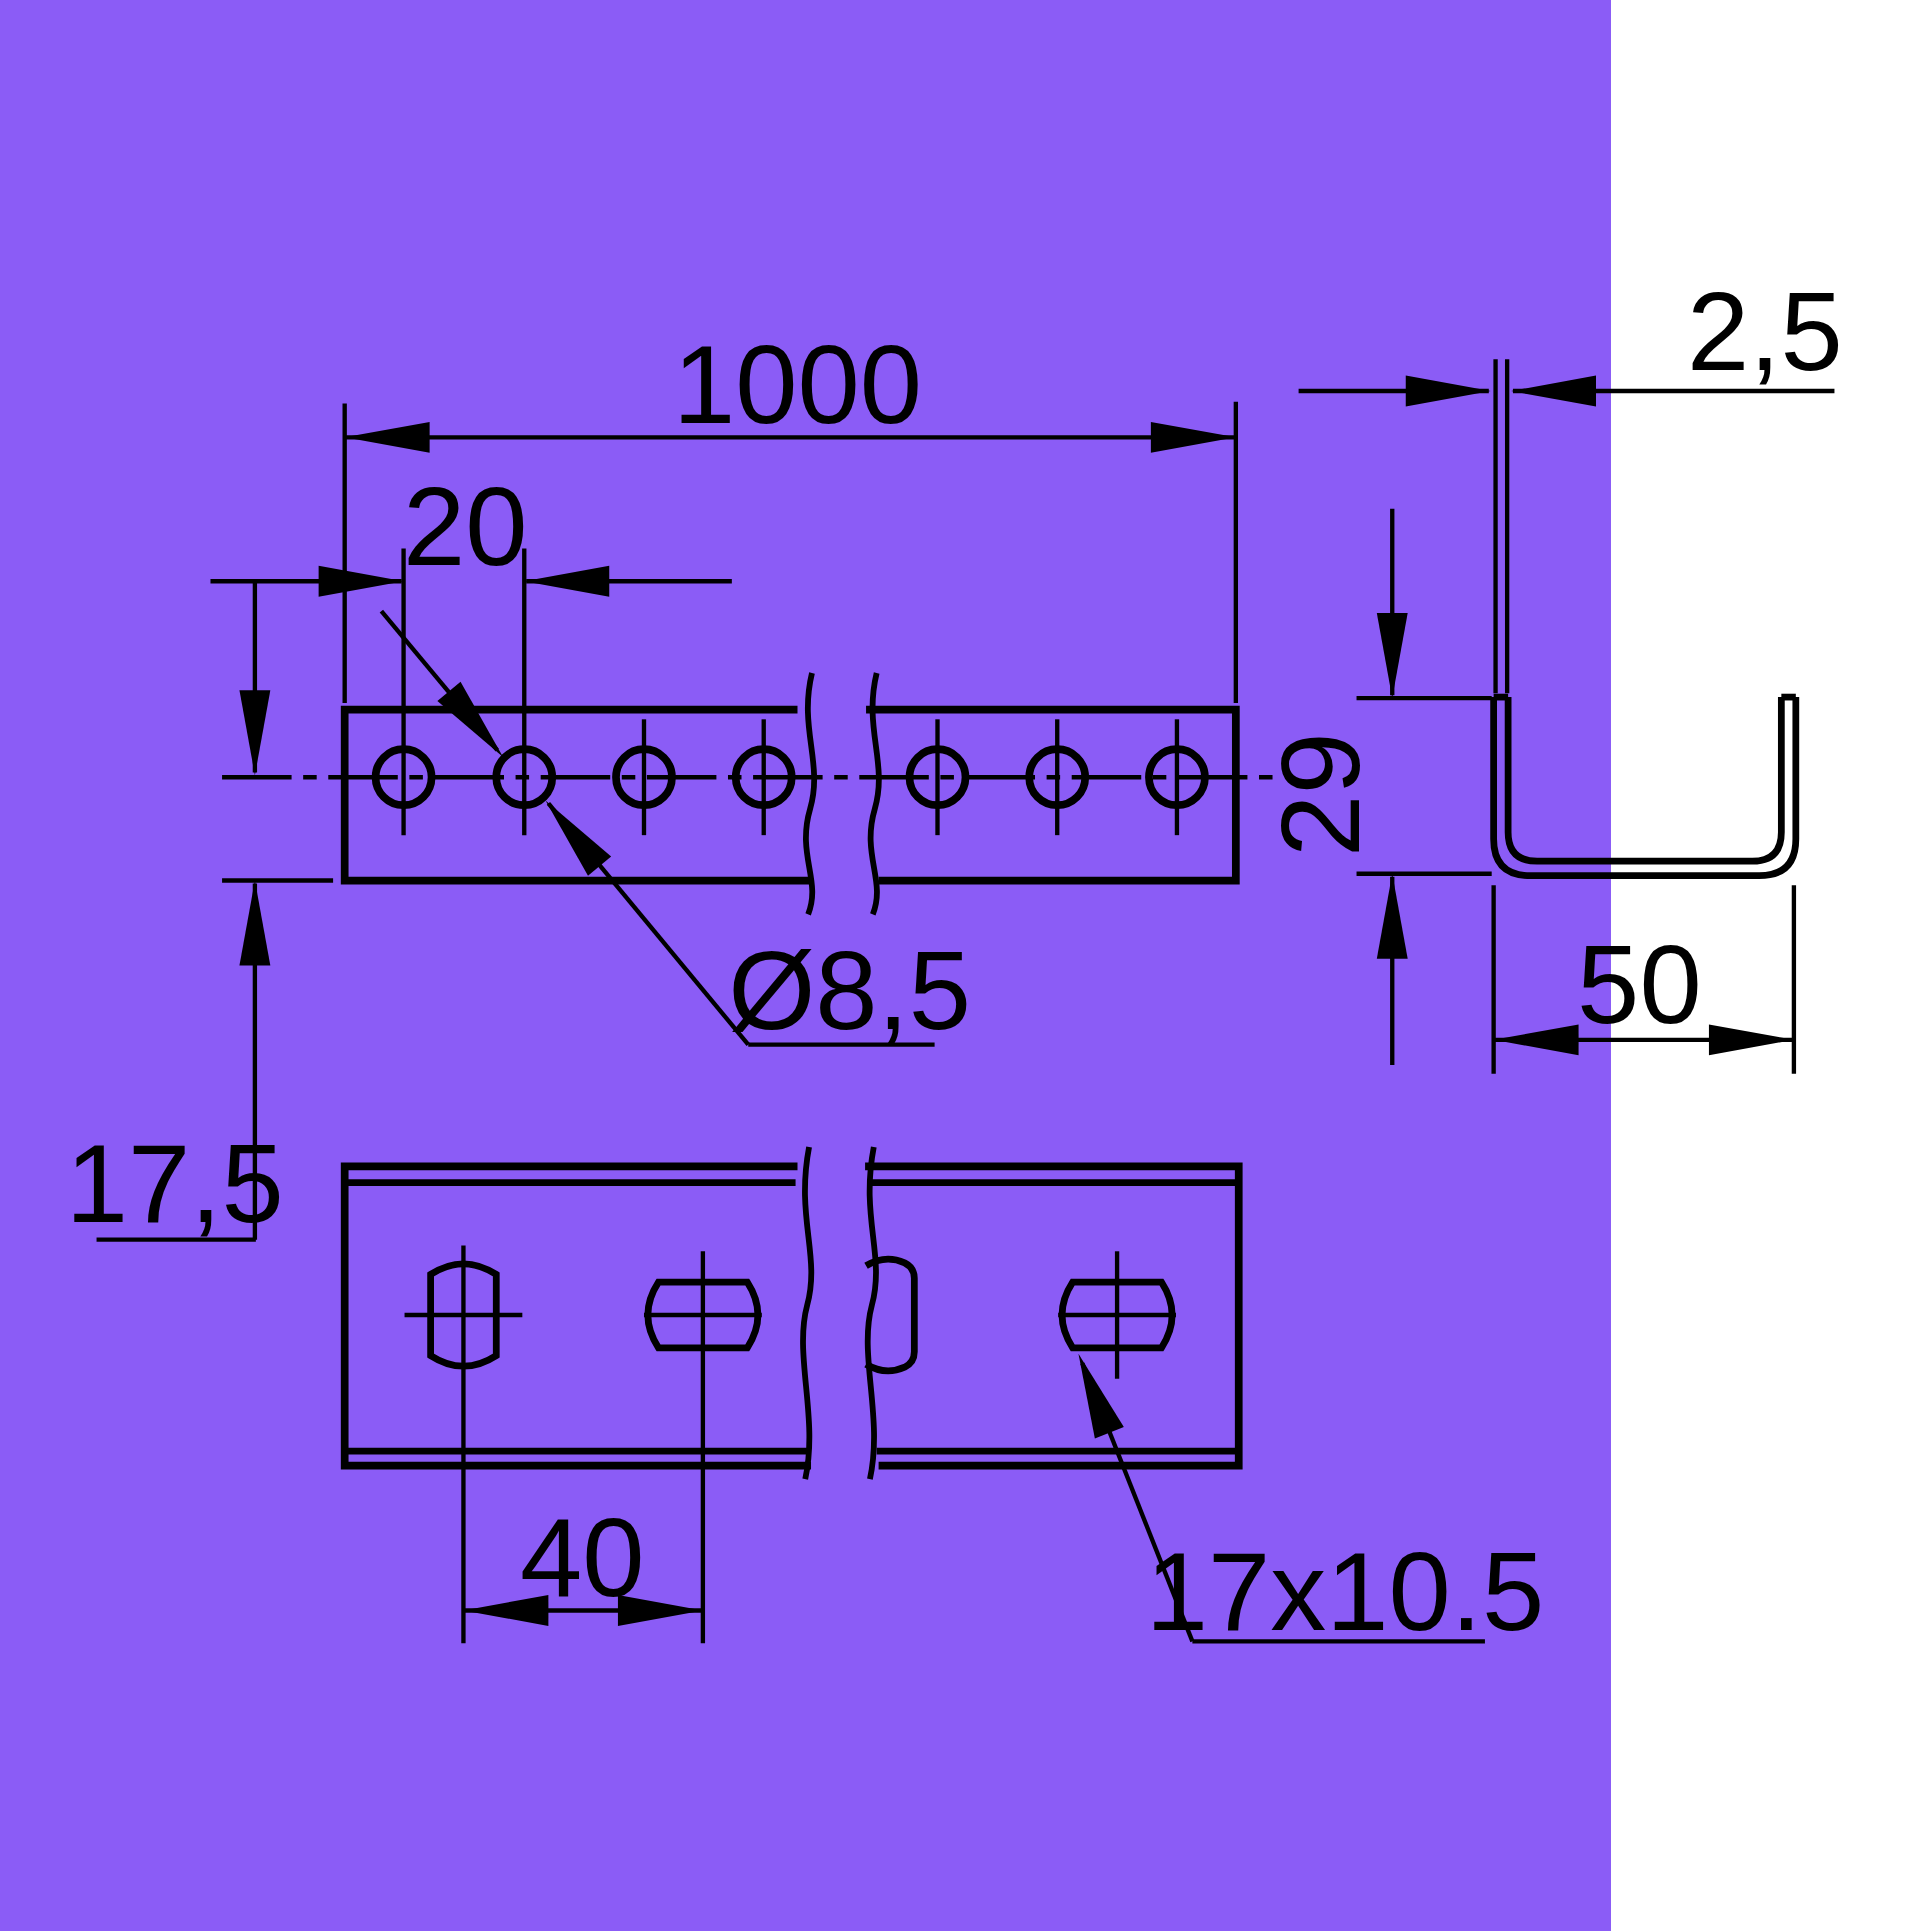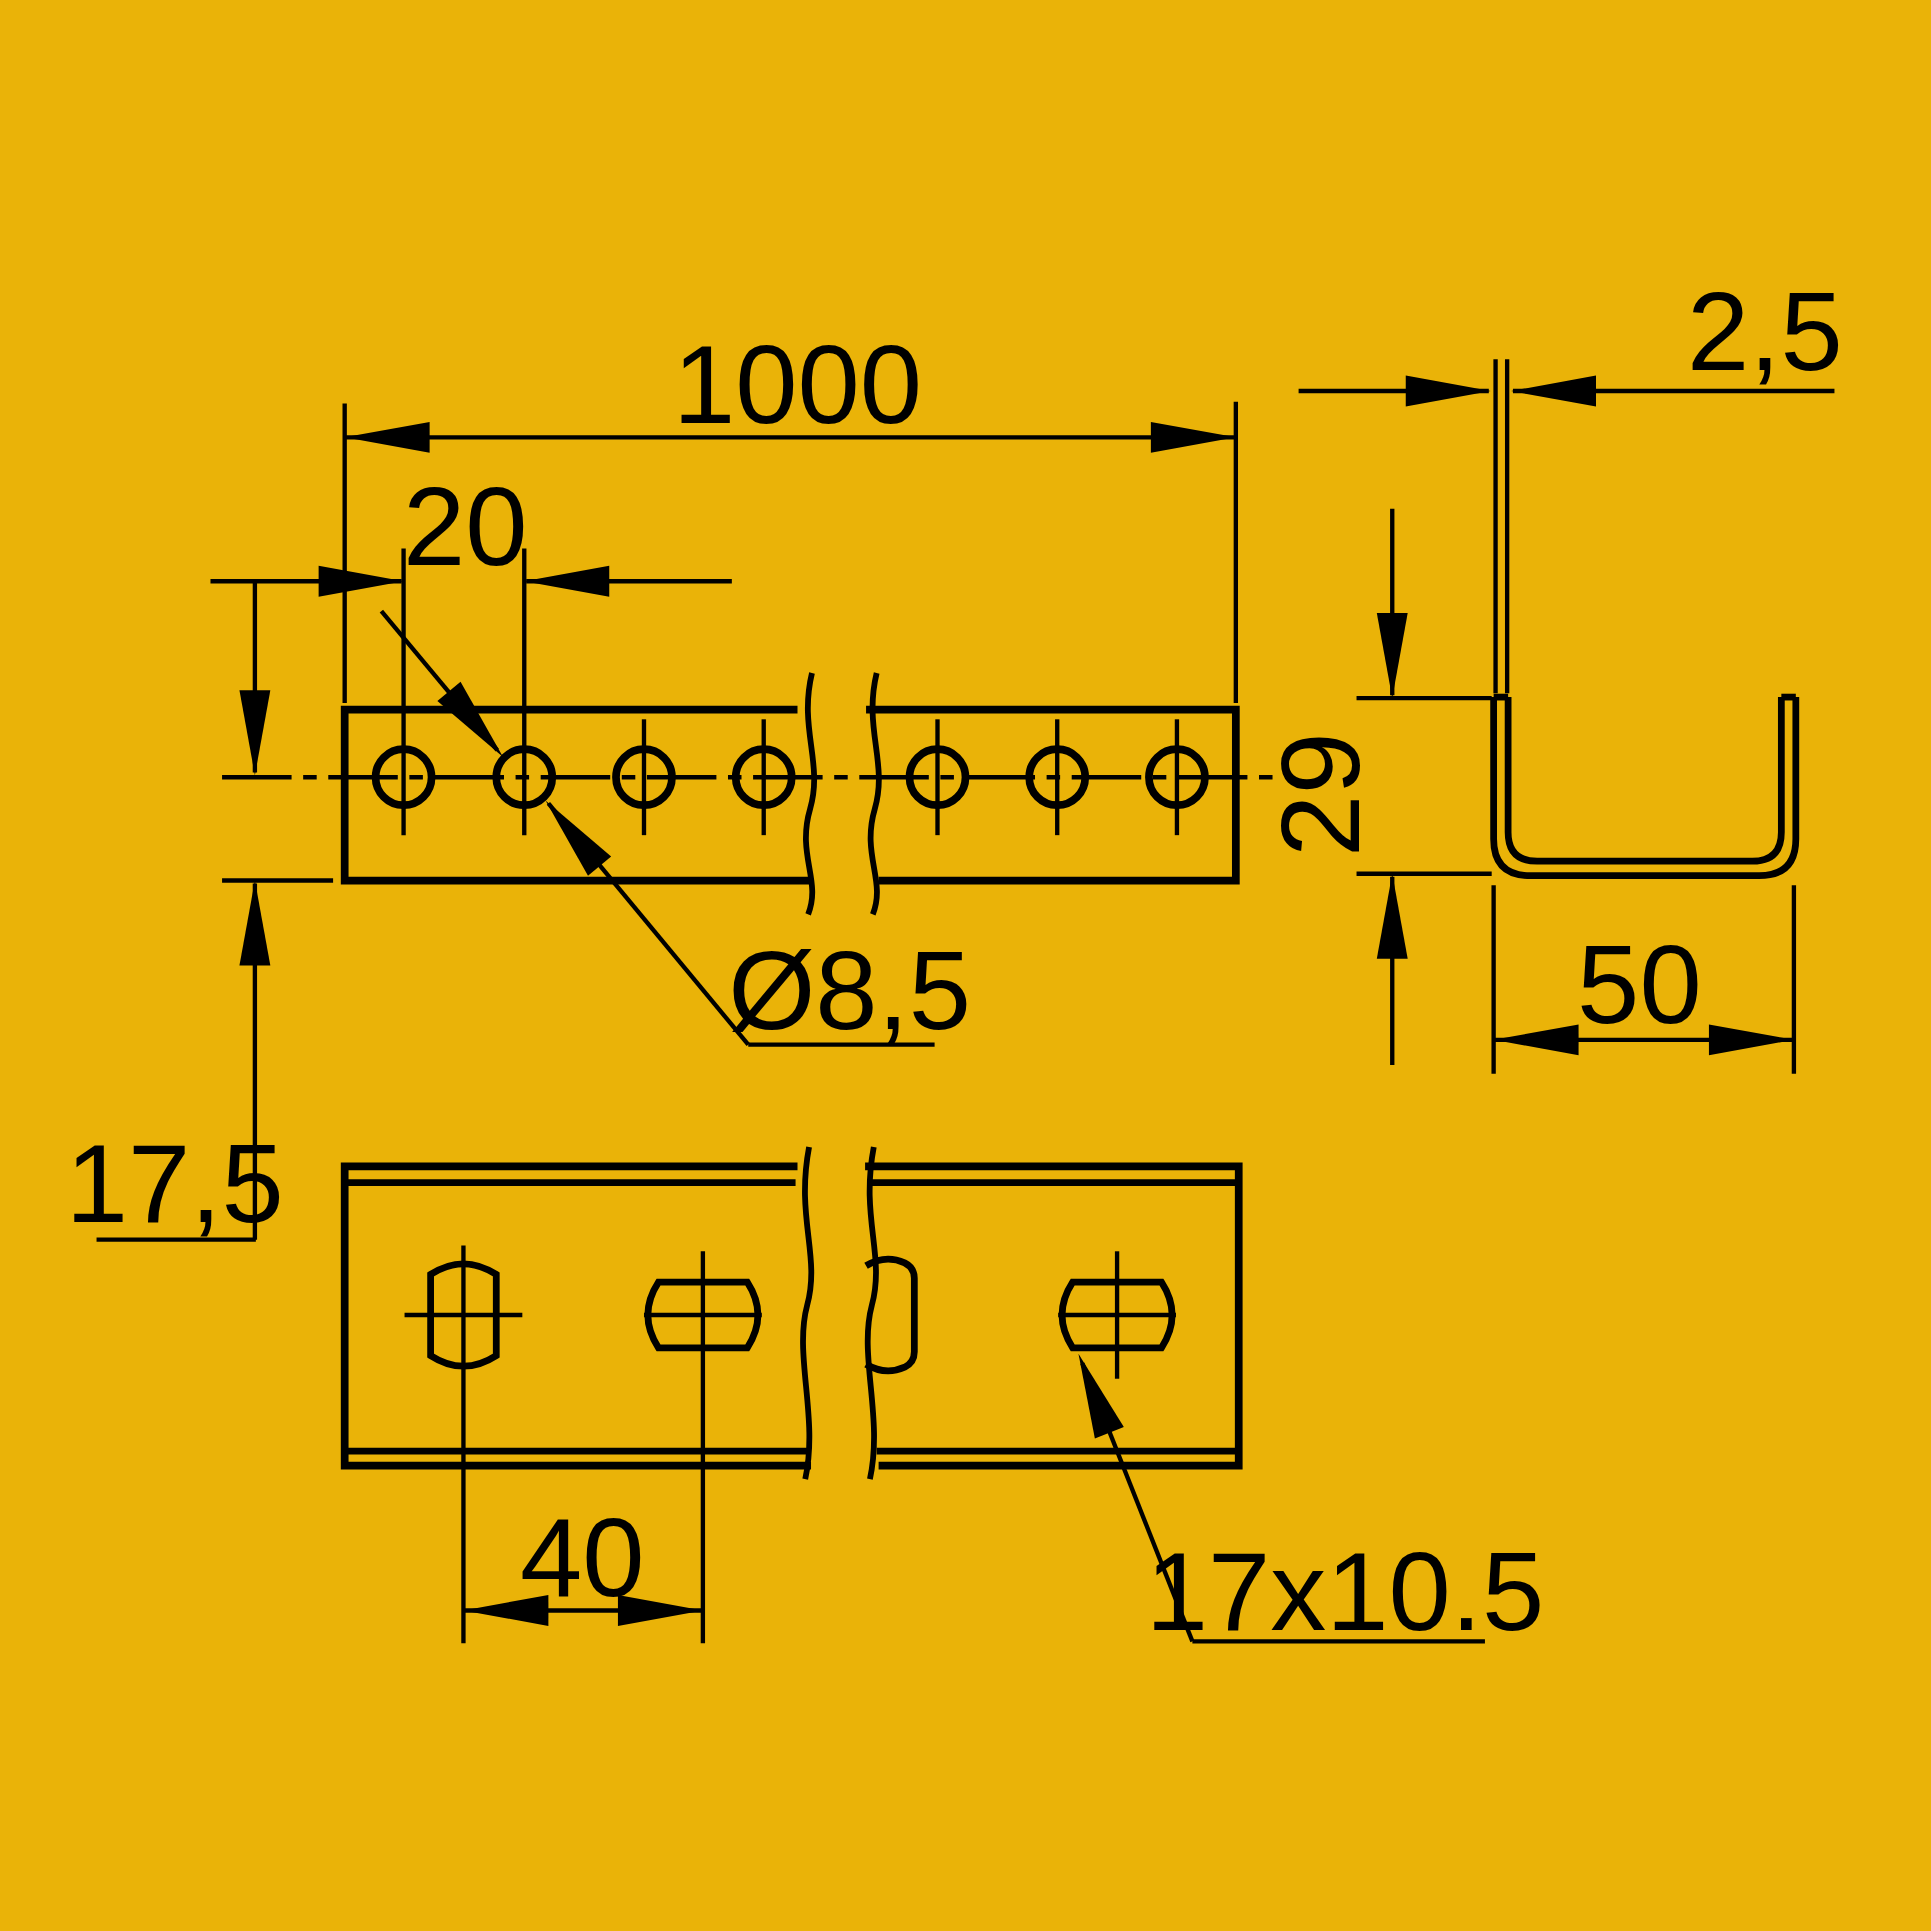--- a/index.html
+++ b/index.html
@@ -1,16 +1,16 @@
 <!DOCTYPE html>
 <html><head>
 <meta charset="utf-8">
 <style>
   html,body{margin:0;padding:0;background:#ffffff;}
-  .stage{width:1931px;height:1931px;position:relative;background:#eab308;}
+  .stage{width:1611px;height:1931px;position:relative;background:#8b5cf6;}
   svg{display:block;}
   text{font-family:"Liberation Sans", sans-serif;fill:#000000;}
   .dim-text{font-size:116px;}
   .thick{stroke:#000;stroke-width:8;fill:none;}
   .med{stroke:#000;stroke-width:7;fill:none;}
   .thin{stroke:#000;stroke-width:4.5;fill:none;}
   .brk{stroke:#000;stroke-width:6;fill:none;}
   .arrow{fill:#000;stroke:none;}
 </style>
 </head>

